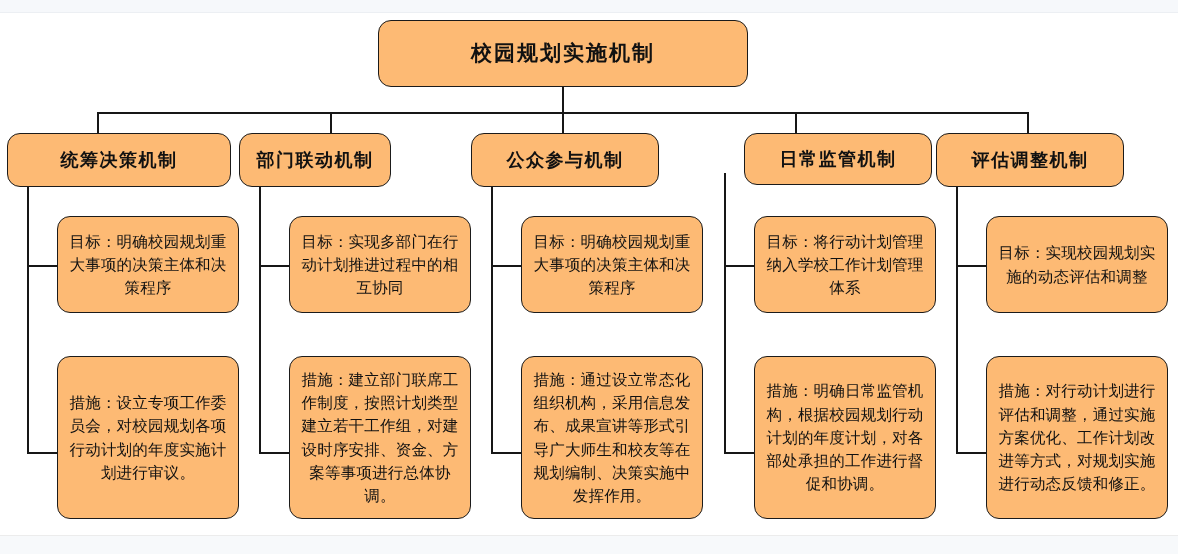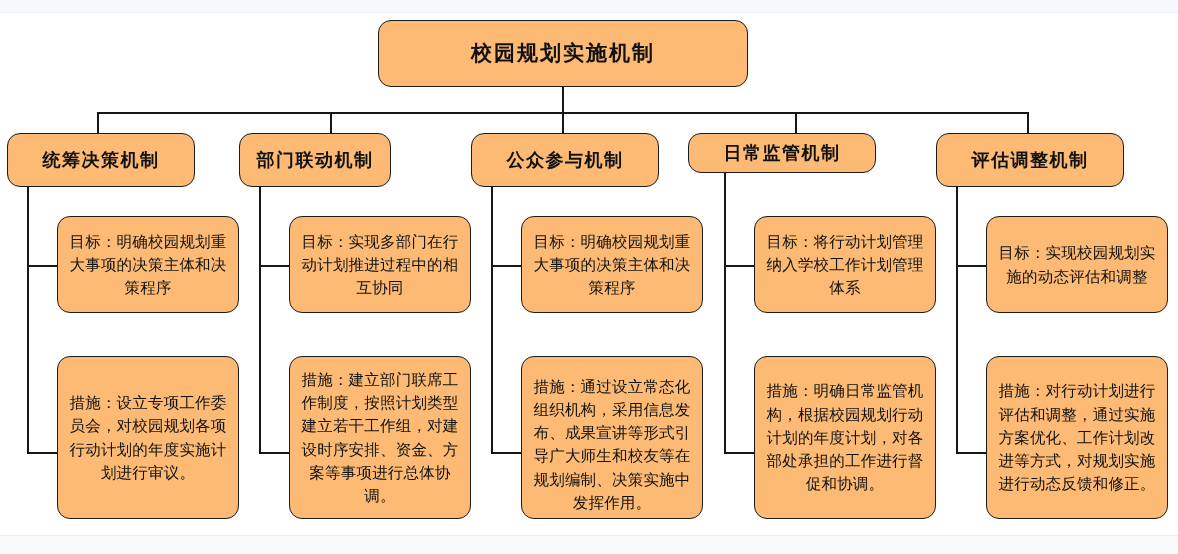--- a/index.html
+++ b/index.html
@@ -130,30 +130,30 @@
   <div class="conn conn-h" style="left:724px; top:439px; width:31px;"></div>
 
   <div class="conn conn-v" style="left:956px; top:160px; height:280px;"></div>
   <div class="conn conn-h" style="left:956px; top:252px; width:31px;"></div>
   <div class="conn conn-h" style="left:956px; top:439px; width:31px;"></div>
 
   <div class="node node-title" style="left:378px; top:7px; width:370px; height:67px;">
     <span class="txt">校园规划实施机制</span>
   </div>
 
-  <div class="node node-level2" style="left:7px; top:120px; width:188px; height:54px;">
+  <div class="node node-level2" style="left:7px; top:120px; width:224px; height:54px;">
     <span class="txt">统筹决策机制</span>
   </div>
   <div class="node node-level2" style="left:239px; top:120px; width:152px; height:54px;">
     <span class="txt">部门联动机制</span>
   </div>
   <div class="node node-level2" style="left:471px; top:120px; width:188px; height:54px;text-align:center;">
     <span class="txt">公众参与机制</span>
   </div>
-  <div class="node node-level2" style="left:688px; top:120px; width:188px; height:40px;">
+  <div class="node node-level2" style="left:744px; top:120px; width:188px; height:52px;">
     <span class="txt">日常监管机制</span>
   </div>
   <div class="node node-level2" style="left:936px; top:120px; width:188px; height:54px;">
     <span class="txt">评估调整机制</span>
   </div>
 
   <div class="node node-goal" style="left:57px; top:203px; width:182px; height:97px;">
     <span class="txt">目标：明确校园规划重大事项的决策主体和决策程序</span>
   </div>
   <div class="node node-goal" style="left:289px; top:203px; width:182px; height:97px;">
@@ -168,21 +168,21 @@
   <div class="node node-goal" style="left:986px; top:203px; width:182px; height:97px;">
     <span class="txt">目标：实现校园规划实施的动态评估和调整</span>
   </div>
 
   <div class="node node-measure" style="left:57px; top:343px; width:182px; height:163px;">
     <span class="txt">措施：设立专项工作委员会，对校园规划各项行动计划的年度实施计划进行审议。</span>
   </div>
   <div class="node node-measure" style="left:289px; top:343px; width:182px; height:163px;">
     <span class="txt">措施：建立部门联席工作制度，按照计划类型建立若干工作组，对建设时序安排、资金、方案等事项进行总体协调。</span>
   </div>
-  <div class="node node-measure" style="left:521px; top:343px; width:182px; height:163px;align-items:flex-end;">
+  <div class="node node-measure" style="left:521px; top:343px; width:182px; height:163px;">
     <span class="txt">措施：通过设立常态化组织机构，采用信息发布、成果宣讲等形式引导广大师生和校友等在规划编制、决策实施中发挥作用。</span>
   </div>
   <div class="node node-measure" style="left:754px; top:343px; width:182px; height:163px;">
     <span class="txt">措施：明确日常监管机构，根据校园规划行动计划的年度计划，对各部处承担的工作进行督促和协调。</span>
   </div>
   <div class="node node-measure" style="left:986px; top:343px; width:182px; height:163px;text-align:center;">
     <span class="txt">措施：对行动计划进行评估和调整，通过实施方案优化、工作计划改进等方式，对规划实施进行动态反馈和修正。</span>
   </div>
 
 </div>

